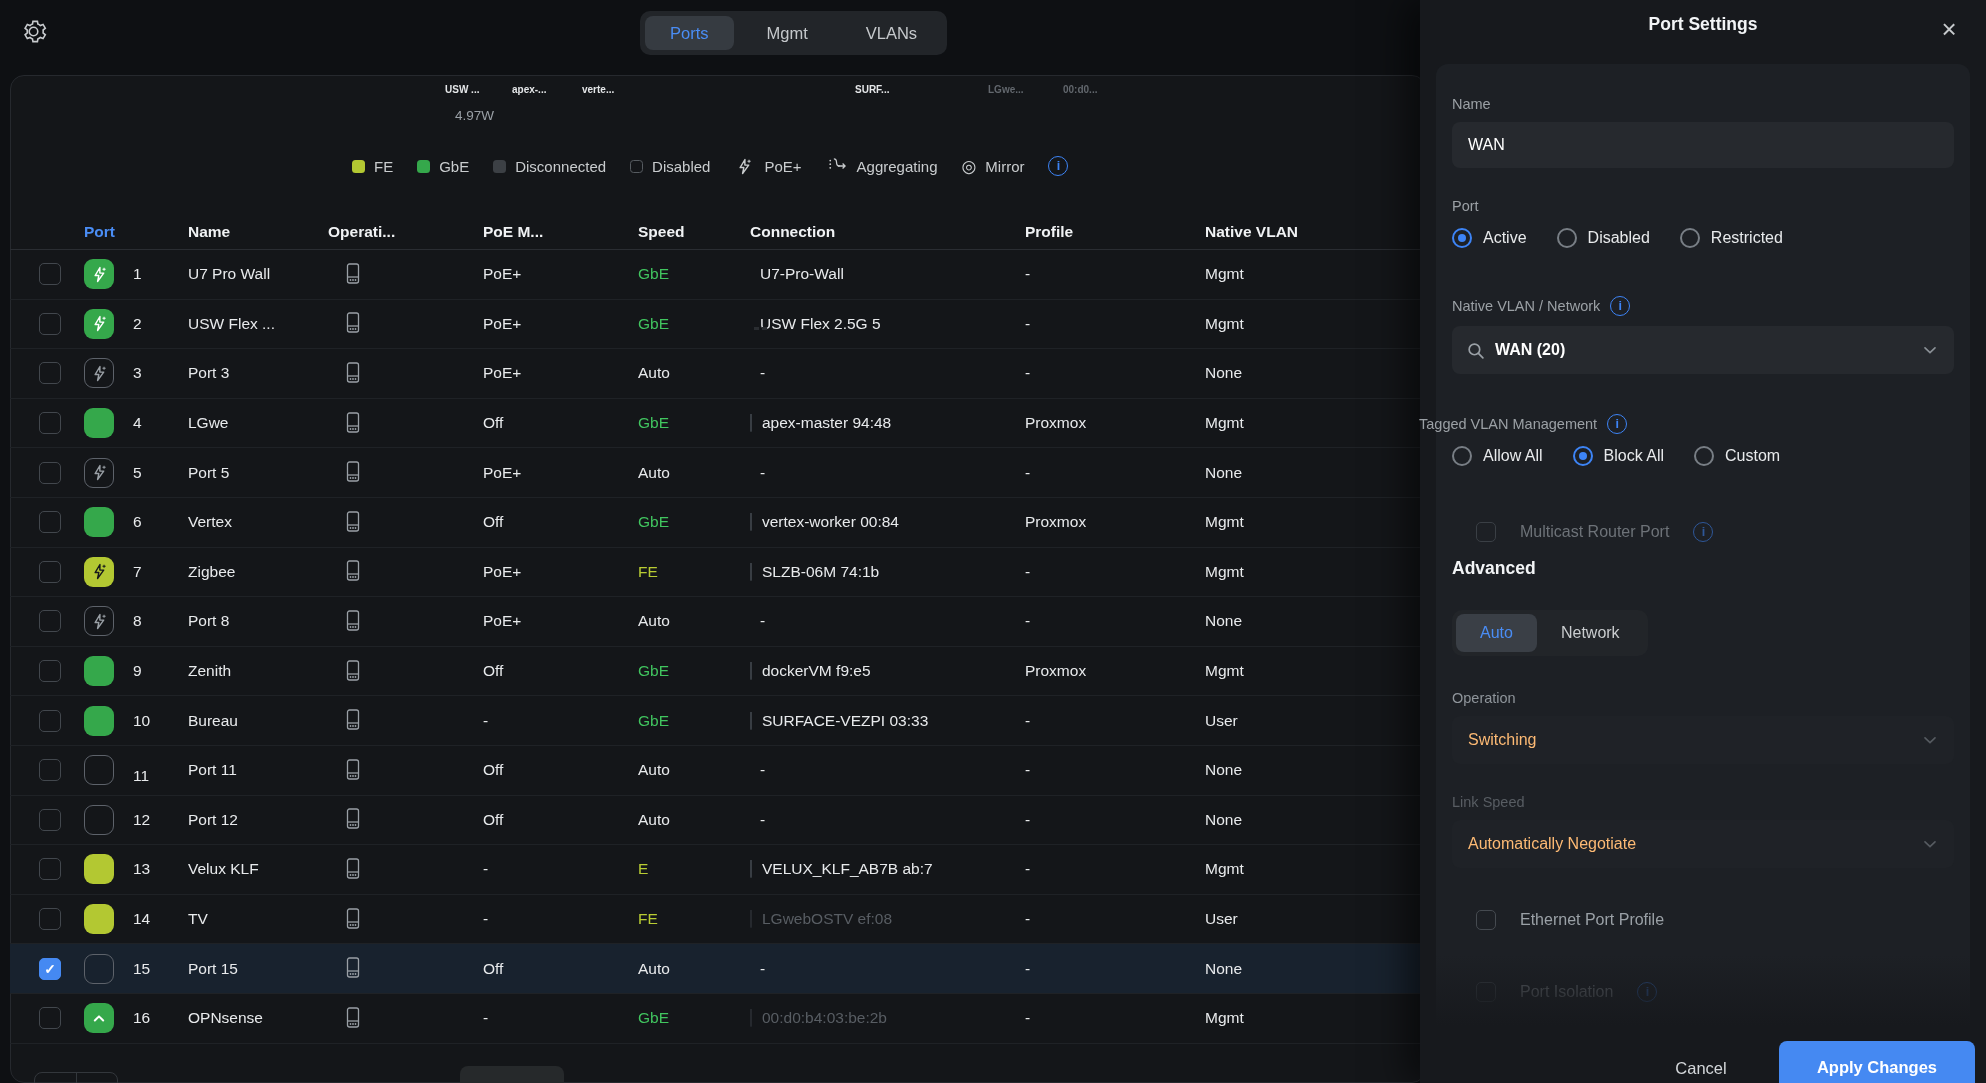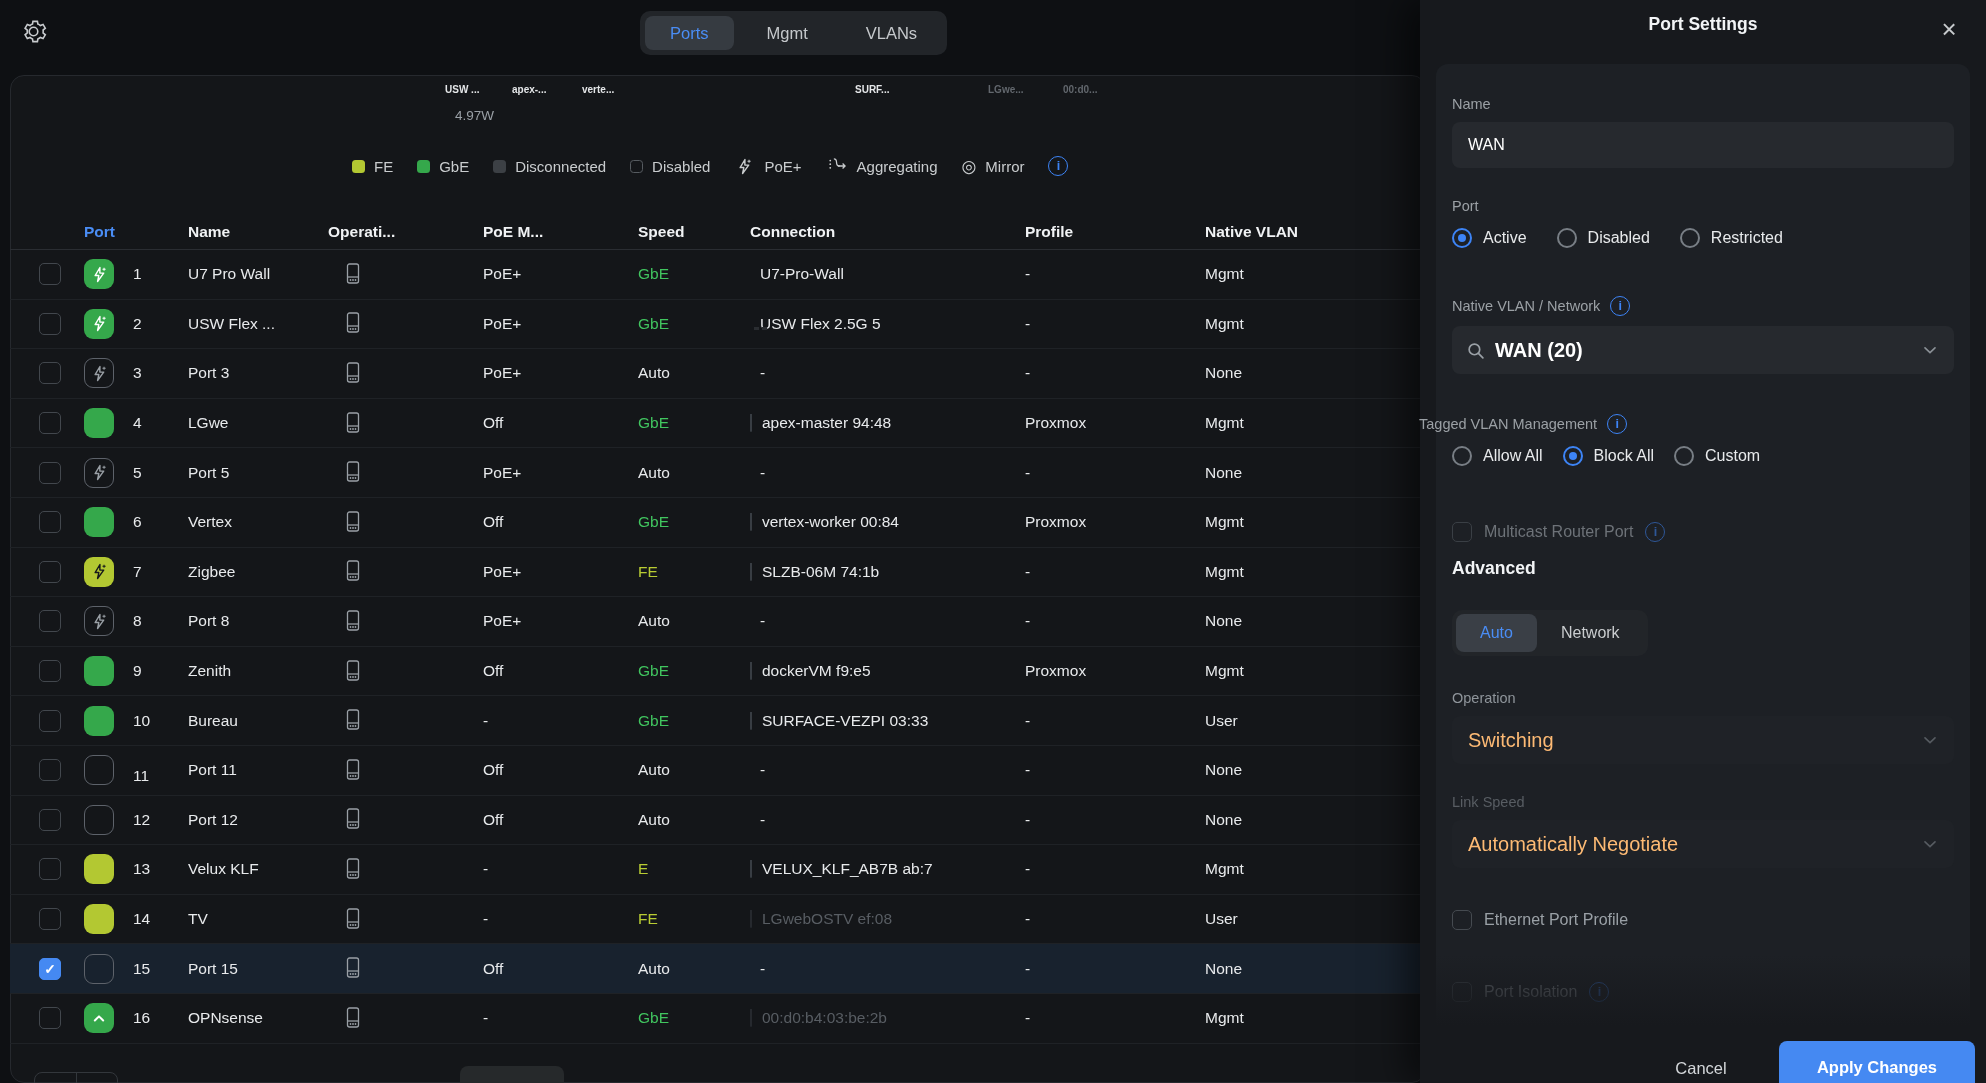--- a/index.html
+++ b/index.html
@@ -83,25 +83,25 @@
   .flabel.row{display:flex;align-items:center;gap:10px;}
   .flabel.dim{color:#585d63;}
   .tinput{left:1452px;top:122px;width:502px;height:46px;background:#26292e;border:none;border-radius:8px;
           color:#fff;font-size:16px;padding:0 16px;box-sizing:border-box;font-family:"Liberation Sans",sans-serif;}
   .radio-row{display:flex;align-items:center;gap:30px;}
   .radio-item{display:flex;align-items:center;gap:11px;font-size:16px;color:#e8eaec;cursor:pointer;}
   .radio{width:20px;height:20px;border-radius:50%;border:2px solid #787e85;box-sizing:border-box;position:relative;flex:none;}
   .radio.sel{border-color:#3d84f6;}
   .radio.sel::after{content:"";position:absolute;left:50%;top:50%;width:8px;height:8px;margin:-4px 0 0 -4px;border-radius:50%;background:#3d84f6;}
   .sel-box{height:48px;background:#26292e;border-radius:8px;display:flex;align-items:center;padding:0 14px;box-sizing:border-box;cursor:pointer;}
-  .sel-box .val{font-size:20px;font-weight:bold;color:#fff;margin-left:10px;flex:1;}
+  .sel-box .val{font-size:16px;font-weight:bold;color:#fff;margin-left:10px;flex:1;}
   .sel-box.disabled{background:#1f2227;cursor:default;}
   .sel-box.disabled .val{color:#fdba74;font-weight:normal;margin-left:2px;}
   .chev{margin-left:auto;flex:none;display:flex;}
-  .pcb-row{display:flex;align-items:center;gap:12px;font-size:16px;color:#9aa0a6;cursor:pointer;}
+  .pcb-row{display:flex;align-items:center;gap:24px;font-size:16px;color:#9aa0a6;cursor:pointer;margin-left:24px;}
   .pcb{width:20px;height:20px;border:1.5px solid #454a50;border-radius:5px;box-sizing:border-box;flex:none;}
   .pcb-row.dim{color:#6d7278;}
   .pcb-row.dim .pcb{border-color:#3a3f45;}
   .adv-head{font-size:17.5px;font-weight:bold;color:#f2f4f6;}
   .seg{background:#222529;border-radius:10px;padding:4px;display:inline-flex;}
   .seg-item{padding:0 24px;height:38px;line-height:38px;border-radius:8px;font-size:16px;color:#c9ccce;cursor:pointer;}
   .seg-item.active{background:#3a3f46;color:#4a8df5;}
   .panel-fade{left:1420px;top:955px;width:566px;height:128px;background:linear-gradient(180deg,rgba(23,25,29,0) 0%,#17191d 55%);pointer-events:none;}
   .cancel-btn{left:1646px;top:1050px;width:110px;height:36px;display:flex;align-items:center;justify-content:center;
               font-size:16.5px;color:#d4d7da;cursor:pointer;background:transparent;border:none;font-family:"Liberation Sans",sans-serif;}
@@ -706,21 +706,21 @@
     <svg width="20" height="20" viewBox="0 0 24 24">
         <path d="M6 9.5 L12 15 L18 9.5" fill="none" stroke="#8a9096" stroke-width="2" stroke-linecap="round"></path>
       </svg>
   </span>
 </div>
 
 <div class="abs flabel row" style="left:1419px;top:414px;">
   <span>Tagged VLAN Management</span>
   <span class="info">i</span>
 </div>
-<div class="abs radio-row" style="left:1452px;top:446px;gap:20px;" id="tagged-radios">
+<div class="abs radio-row" style="left:1452px;top:446px;" id="tagged-radios">
     <div class="radio-item">
       <span class="radio"></span>
       <span>Allow All</span>
     </div>
     <div class="radio-item">
       <span class="radio sel"></span>
       <span>Block All</span>
     </div>
     <div class="radio-item">
       <span class="radio"></span>

